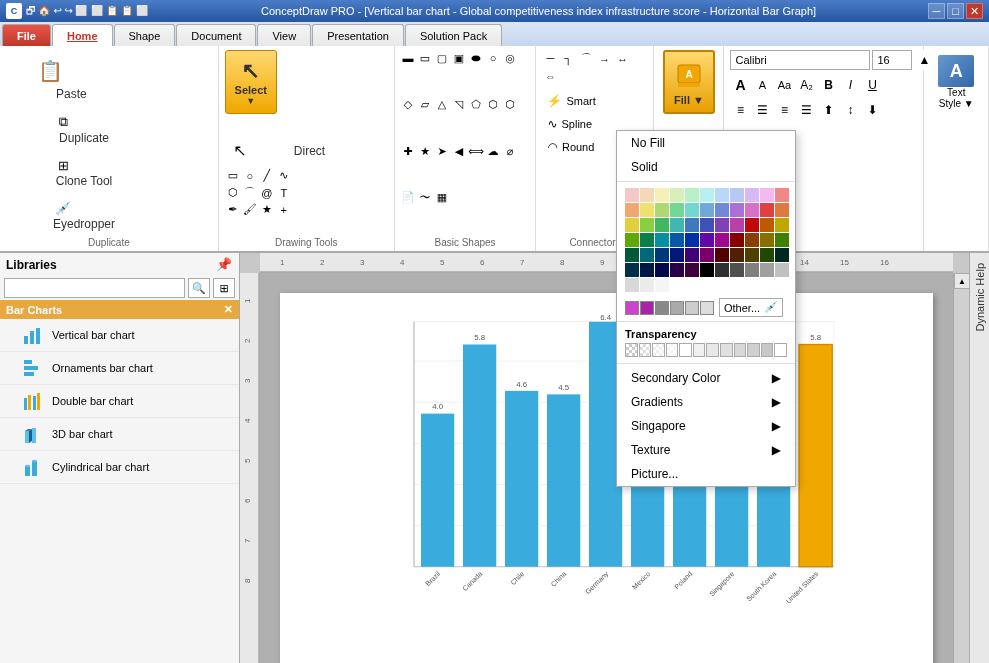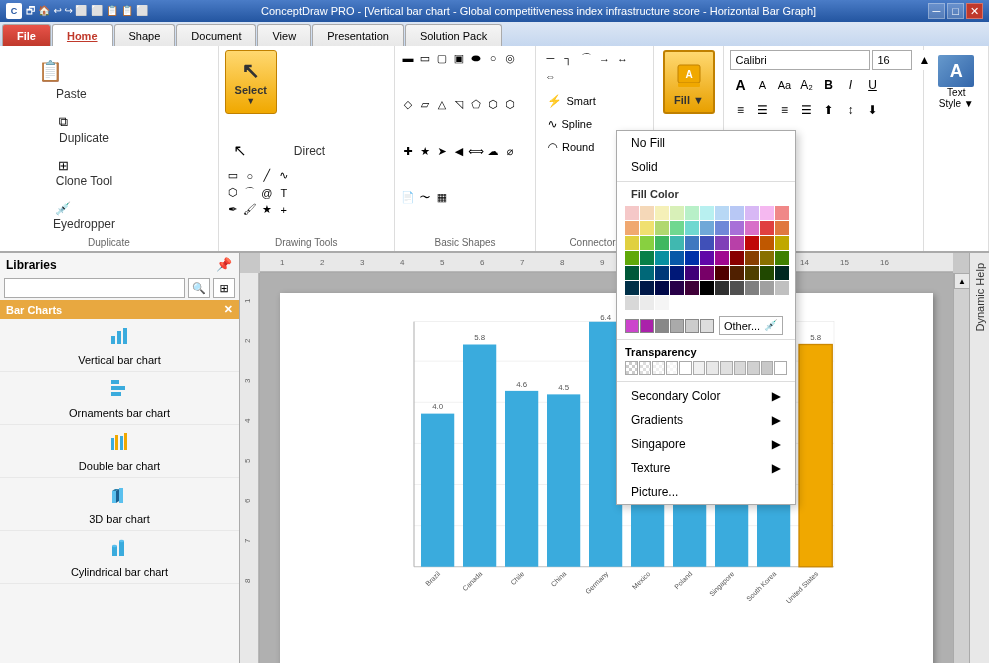--- a/index.html
+++ b/index.html
@@ -78,21 +78,21 @@
     
     .main-area { display: flex; height: calc(663px - 22px - 24px - 92px - 22px - 20px - 22px); }
 
     
     .libraries-panel { width: 240px; background: #f5f5f5; border-right: 1px solid #aaa; display: flex; flex-direction: column; }
     .libraries-header { padding: 4px 6px; display: flex; justify-content: space-between; align-items: center; font-weight: bold; font-size: 12px; }
     .libraries-search { display: flex; align-items: center; padding: 2px 4px; gap: 3px; }
     .libraries-search input { flex: 1; height: 20px; border: 1px solid #aaa; padding: 0 4px; font-size: 11px; }
     .libraries-search-btn { width: 22px; height: 20px; border: 1px solid #aaa; background: white; cursor: pointer; display: flex; align-items: center; justify-content: center; }
     .library-category { background: #e8a840; color: white; font-weight: bold; padding: 3px 6px; display: flex; align-items: center; justify-content: space-between; font-size: 11px; }
-    .library-item { display: flex; align-items: center; gap: 8px; padding: 5px 10px; cursor: pointer; border-bottom: 1px solid #e8e8e8; flex-direction: column; }
+    .library-item { display: flex; align-items: center; gap: 8px; padding: 5px 22px; cursor: pointer; border-bottom: 1px solid #e8e8e8; }
     .library-item-icon { width: 22px; height: 22px; }
     .library-item-label { font-size: 11px; }
 
     
     .canvas-area { flex: 1; background: #c8c8c8; position: relative; overflow: hidden; }
     .canvas-ruler-top { height: 20px; background: #e8e8e8; border-bottom: 1px solid #aaa; }
     .canvas-inner { position: absolute; top: 20px; left: 20px; right: 16px; bottom: 16px; overflow: hidden; background: #b0b0b0; }
     .canvas-page { position: absolute; top: 20px; left: 20px; right: 20px; bottom: 20px; background: white; box-shadow: 2px 2px 6px rgba(0,0,0,0.3); }
     .chart-svg { width: 100%; height: 100%; }
 
@@ -544,23 +544,20 @@
 </div>
 
 <div class="dropdown-menu">
   <div class="menu-item">
     <span>No Fill</span>
   </div>
   <div class="menu-item">
     <span>Solid</span>
   </div>
   <div class="menu-separator"></div>
-  <div class="menu-section-label">
-    <span>Fill Color</span>
-  </div>
 
   <div class="color-grid-container">
     <div class="color-grid" id="fill-color-grid">
         <div class="color-cell" style="background: rgb(245, 200, 200);"></div>
         <div class="color-cell" style="background: rgb(245, 216, 184);"></div>
         <div class="color-cell" style="background: rgb(245, 240, 184);"></div>
         <div class="color-cell" style="background: rgb(216, 240, 184);"></div>
         <div class="color-cell" style="background: rgb(184, 240, 200);"></div>
         <div class="color-cell" style="background: rgb(184, 240, 240);"></div>
         <div class="color-cell" style="background: rgb(184, 216, 245);"></div>

